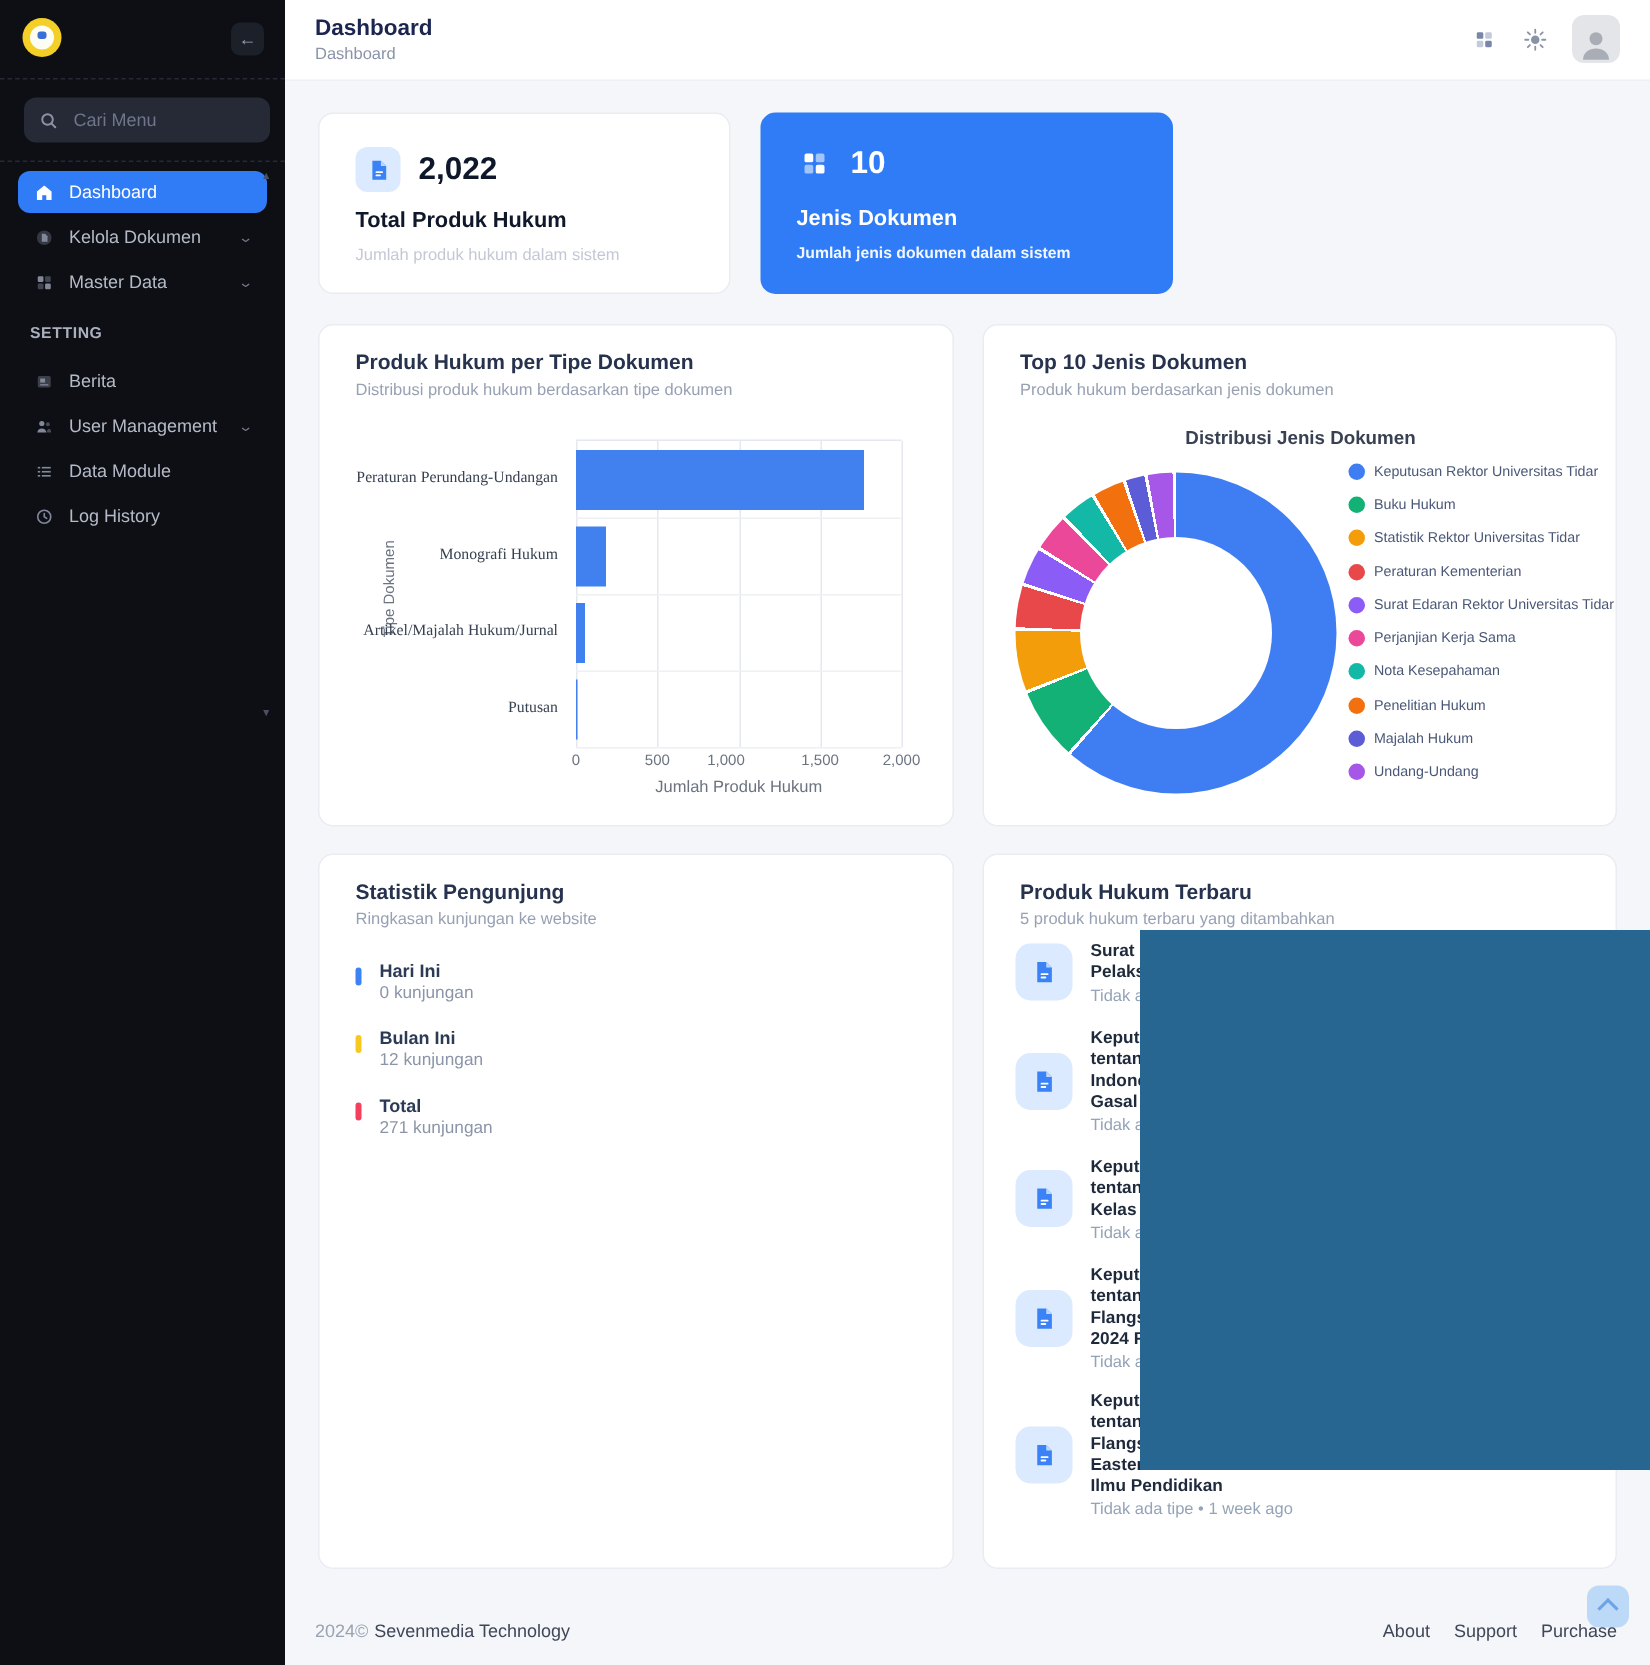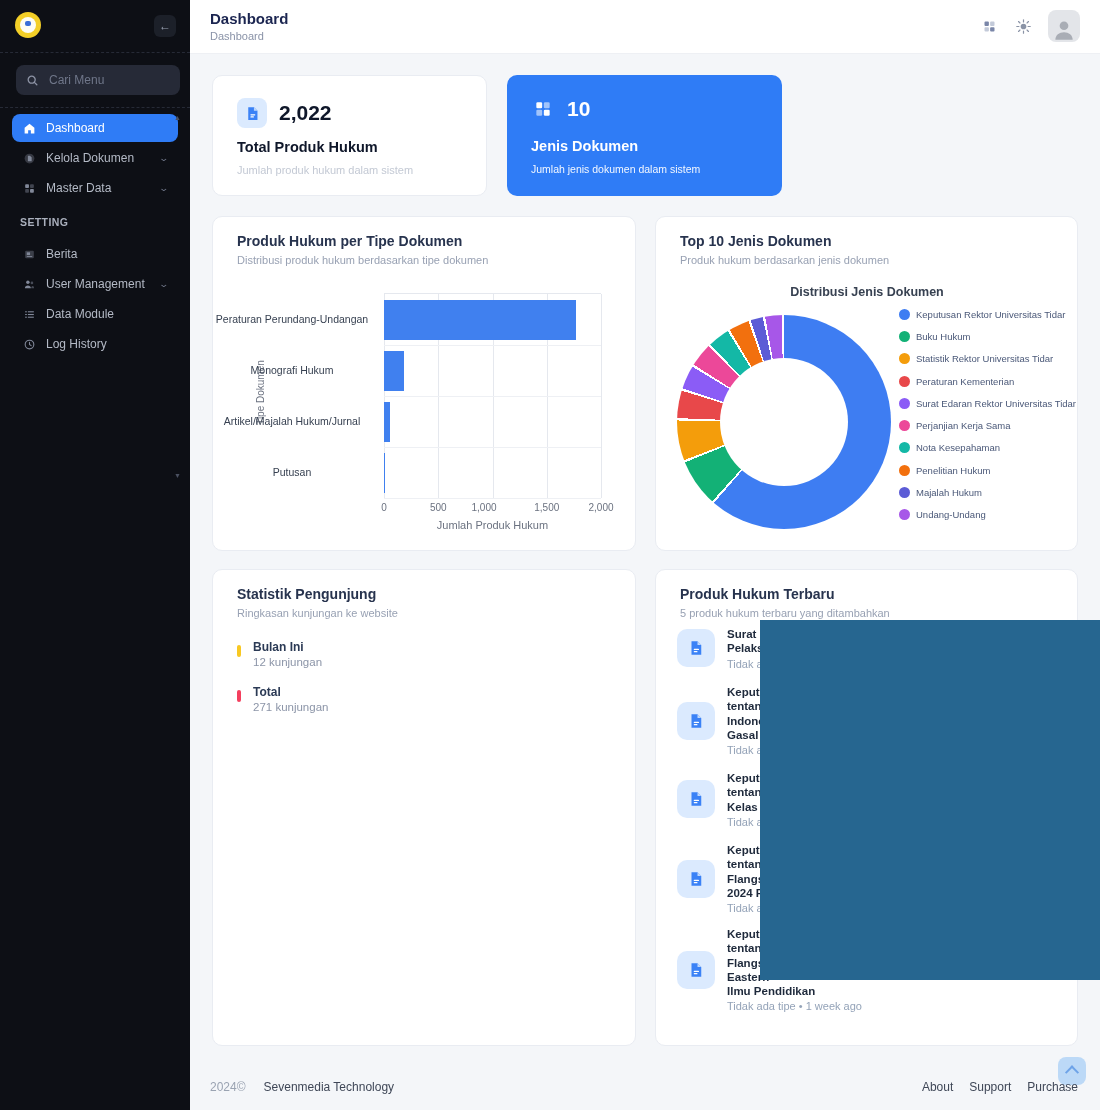--- a/index.html
+++ b/index.html
@@ -38,31 +38,31 @@
   .stat2{left:317px;top:75px;width:275px;height:121px;background:#2f7cf6;border:none;}
   .stat3{left:613px;top:75px;width:275px;height:121px;background:#1fc35f;border:none;}
   .st-row{position:absolute;left:24px;top:22px;display:flex;align-items:center;gap:12px;}
   .st-iconbox{width:30px;height:30px;border-radius:8px;background:#dbeafe;display:flex;align-items:center;justify-content:center;}
   .st-icon-plain{width:24px;height:24px;display:flex;align-items:center;justify-content:center;}
   .st-value{font-size:21px;font-weight:bold;color:#0f172a;}
   .st-value.light{color:#ffffff;}
   .st-title{position:absolute;left:24px;top:63px;font-size:14.5px;font-weight:bold;color:#0f172a;}
   .st-title.light{color:#fff;}
   .st-sub{position:absolute;left:24px;top:88px;font-size:11px;color:#c3c9d4;}
-  .st-sub.light{color:#f2f7ff;font-weight:normal;font-size:10.5px;}
+  .st-sub.light{color:#f2f7ff;font-weight:bold;font-size:10.5px;}
   .chartL{left:22px;top:216px;width:424px;height:335px;}
   .chartR{left:465px;top:216px;width:423px;height:335px;}
   .botL{left:22px;top:569px;width:424px;height:477px;}
   .botR{left:465px;top:569px;width:423px;height:477px;}
   .cc-title{position:absolute;left:24px;top:16px;font-size:14px;font-weight:bold;color:#27334e;}
   .cc-sub{position:absolute;left:24px;top:37px;font-size:11px;color:#98a1b3;}
   
   .bar-ylab{position:absolute;left:2px;top:170px;transform:rotate(-90deg);transform-origin:center;font-size:10px;color:#6b7280;width:90px;text-align:center;}
   #bar-cats{position:absolute;left:0;top:76px;width:165px;height:204px;}
-  .bar-cat{position:absolute;right:6px;width:160px;text-align:center;font-size:10.5px;color:#374151;transform:translateY(-50%);}
+  .bar-cat{position:absolute;right:6px;width:160px;text-align:right;font-size:10.5px;color:#374151;transform:translateY(-50%);font-family:Liberation Serif, serif;}
   #bar-plot{position:absolute;left:171px;top:76px;width:217px;height:204px;border-top:1px solid #e5e8ee;}
   .gridv{position:absolute;top:0;bottom:0;width:1px;background:#e5e8ee;}
   .gridh{position:absolute;left:0;right:0;height:1px;background:#eef0f4;}
   .bar{position:absolute;left:0;height:40px;background:#4080ef;}
   #bar-ticks{position:absolute;left:171px;top:285px;width:217px;height:14px;}
   .bar-tick{position:absolute;transform:translateX(-50%);font-size:10px;color:#6b7280;}
   .bar-xlab{position:absolute;left:171px;top:302px;width:217px;text-align:center;font-size:11px;color:#6b7280;}
   
   .donut-title{position:absolute;left:100px;top:68px;width:222px;text-align:center;font-size:12.5px;font-weight:bold;color:#374151;}
   #donut{position:absolute;left:21px;top:98px;width:214px;height:214px;border-radius:50%;}
@@ -79,21 +79,21 @@
   .vs-value{font-size:11.5px;color:#8c95a8;line-height:15px;}
   
   .recent-item{position:absolute;left:21px;display:flex;align-items:center;gap:12px;cursor:pointer;}
   .recent-icon{width:38px;height:38px;border-radius:10px;background:#dbeafe;display:flex;align-items:center;justify-content:center;flex:none;}
   .recent-title{font-size:11.5px;font-weight:bold;color:#1e293b;line-height:14.3px;white-space:pre-line;}
   .recent-meta{font-size:11px;color:#94a3b8;margin-top:2px;}
   
   #overlay-rect{position:absolute;left:760px;top:620px;width:340px;height:360px;z-index:50;}
   
   .footer{position:absolute;left:20px;right:22px;top:1080px;height:20px;font-size:12px;color:#9aa3b2;}
-  .f-company{color:#3f4757;margin-left:18px;}
+  .f-company{color:#3f4757;margin-left:4px;}
   .f-links{position:absolute;right:0;top:0;display:flex;gap:16px;color:#3f4757;}
   .f-links span{cursor:pointer;}
   .scrolltop{position:absolute;left:868px;top:1057px;width:28px;height:28px;border-radius:8px;background:#bcd9f7;display:flex;align-items:center;justify-content:center;cursor:pointer;}
   .scrolltop span{display:block;width:8px;height:8px;border-left:2px solid #6ea3e8;border-top:2px solid #6ea3e8;transform:rotate(45deg) translate(1px,1px);}
 </style>
 </head>
 <body>
 
 <div class="sidebar">
   <div class="sb-top">
@@ -348,20 +348,27 @@
           <span class="lg-label">Undang-Undang</span>
         </div>
       </div>
   </div>
 
   <div class="card botL">
     <div class="cc-title">Statistik Pengunjung</div>
     <div class="cc-sub">Ringkasan kunjungan ke website</div>
     <div id="visit-list">
         <div class="vs-item">
+          <span class="vs-pill" style="background:#3b82f6"></span>
+          <span>
+            <div class="vs-label">Hari Ini</div>
+            <div class="vs-value">0 kunjungan</div>
+          </span>
+        </div>
+        <div class="vs-item">
           <span class="vs-pill" style="background:#f8c822"></span>
           <span>
             <div class="vs-label">Bulan Ini</div>
             <div class="vs-value">12 kunjungan</div>
           </span>
         </div>
         <div class="vs-item">
           <span class="vs-pill" style="background:#f43f5e"></span>
           <span>
             <div class="vs-label">Total</div>

